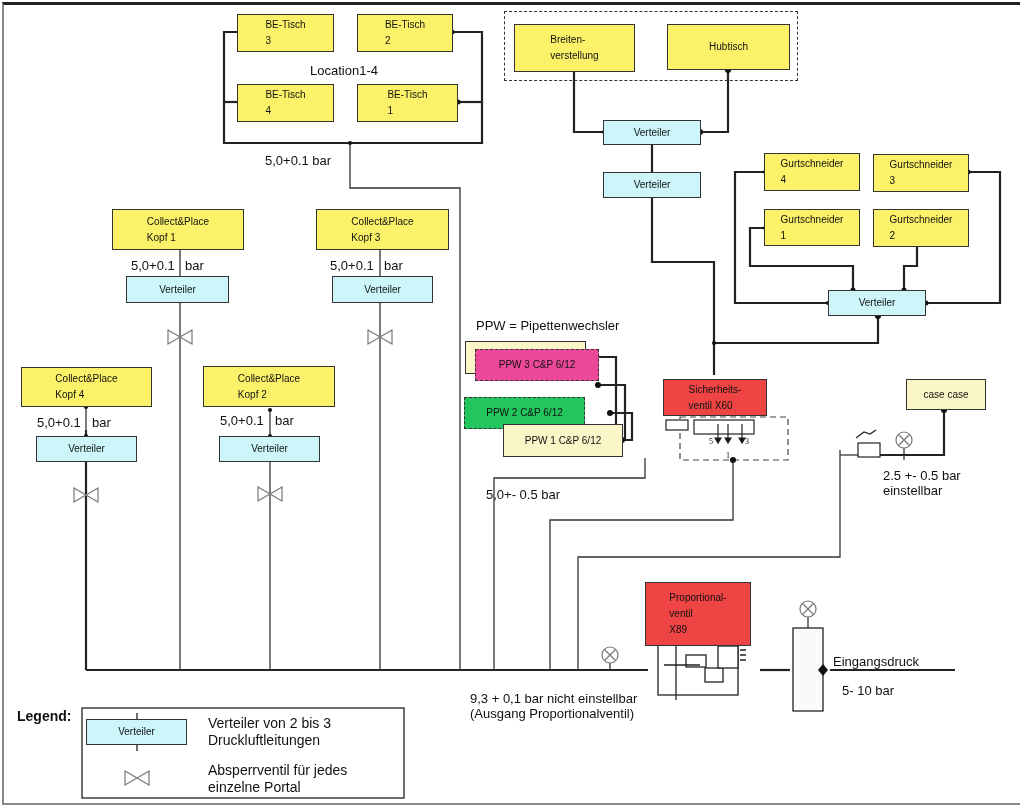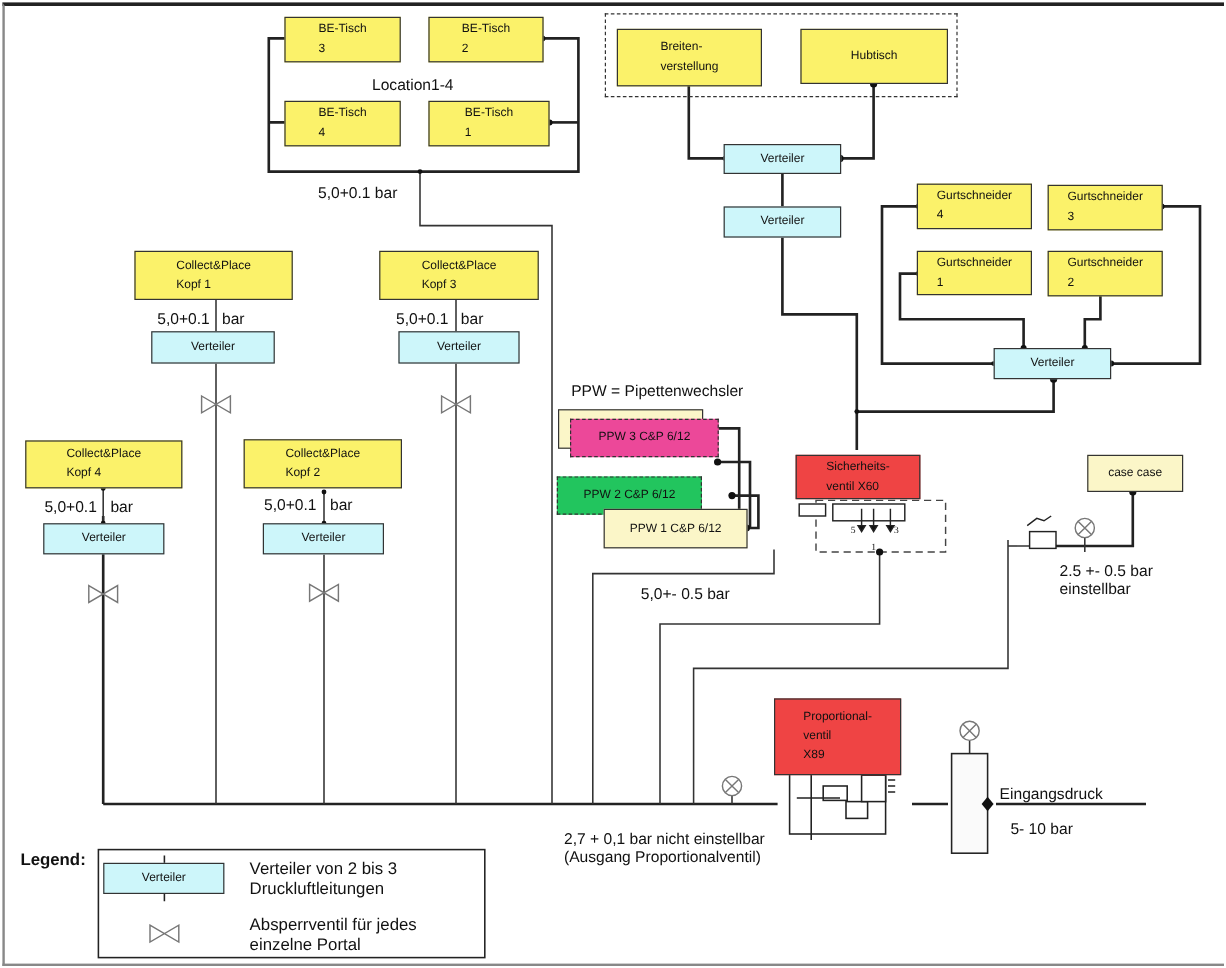--- a/index.html
+++ b/index.html
@@ -201,36 +201,36 @@
 Kopf 2</div>
 <div class="lbl" style="left:220px;top:413px;">5,0+0.1</div>
 <div class="lbl" style="left:275px;top:413px;">bar</div>
 <div class="box cyan" style="left:219px;top:436px;width:101px;height:26px;">Verteiler</div>
 
 <div class="lbl" style="left:476px;top:318px;">PPW = Pipettenwechsler</div>
 <div class="box pale" style="left:465px;top:341px;width:121px;height:33px;align-items:flex-start;padding-top:6px;">PPW 4 C&amp;P 6/12</div>
 <div class="box dashed" style="left:475px;top:349px;width:124px;height:32px;background:#ec4899;">PPW 3 C&amp;P 6/12</div>
 <div class="box dashed" style="left:464px;top:397px;width:121px;height:32px;background:#22c55e;">PPW 2 C&amp;P 6/12</div>
 <div class="box pale" style="left:503px;top:424px;width:120px;height:33px;">PPW 1 C&amp;P 6/12</div>
-<div class="lbl" style="left:534px;top:487px;">5,0+- 0.5 bar</div>
+<div class="lbl" style="left:486px;top:487px;">5,0+- 0.5 bar</div>
 
 <div class="box green" style="left:663px;top:379px;width:104px;height:37px;">Sicherheits-
 ventil X60</div>
 <div class="lbl" style="left:709px;top:434px;font-size:8px;font-family:'Liberation Serif',serif;">5</div>
 <div class="lbl" style="left:745px;top:434px;font-size:8px;font-family:'Liberation Serif',serif;">3</div>
 <div class="lbl" style="left:726px;top:448px;font-size:8px;font-family:'Liberation Serif',serif;">1</div>
 
 <div class="box pale" style="left:906px;top:379px;width:80px;height:31px;">case case</div>
 <div class="lbl" style="left:843px;top:468px;margin-left:40px;">2.5 +- 0.5 bar
 einstellbar</div>
 
 <div class="box green" style="left:645px;top:582px;width:106px;height:64px;">Proportional-
 ventil
 X89</div>
-<div class="lbl" style="left:470px;top:691px;">2,7 + 0,1 bar nicht einstellbar
+<div class="lbl" style="left:470px;top:691px;">9,3 + 0,1 bar nicht einstellbar
 (Ausgang Proportionalventil)</div>
 
 <div class="lbl" style="left:833px;top:654px;">Eingangsdruck</div>
 <div class="lbl" style="left:842px;top:683px;">5- 10 bar</div>
 
 <div class="legend-title" style="left:17px;top:708px;">Legend:</div>
 <div class="box cyan" style="left:86px;top:719px;width:101px;height:26px;">Verteiler</div>
 <div class="lbl" style="left:208px;top:715px;font-size:14px;line-height:17px;">Verteiler von 2 bis 3
 Druckluftleitungen</div>
 <div class="lbl" style="left:208px;top:762px;font-size:14px;line-height:17px;">Absperrventil für jedes

